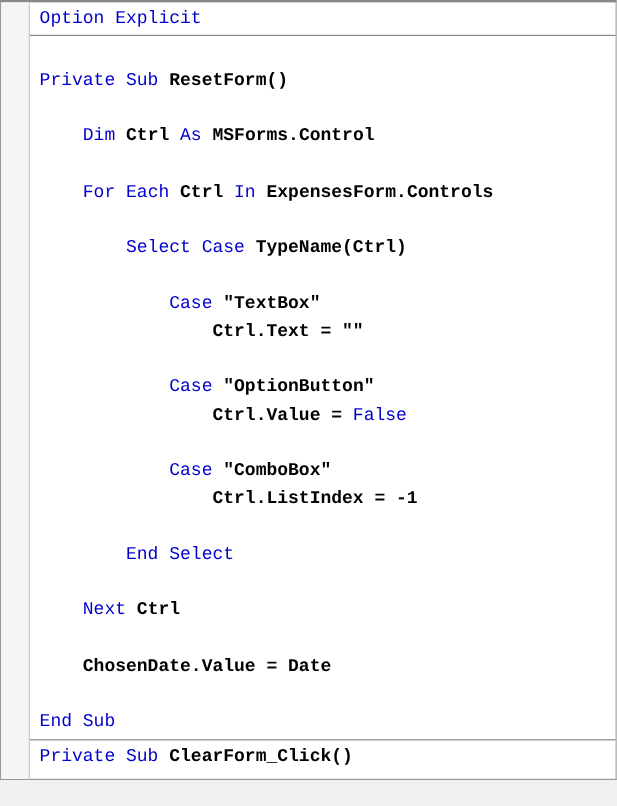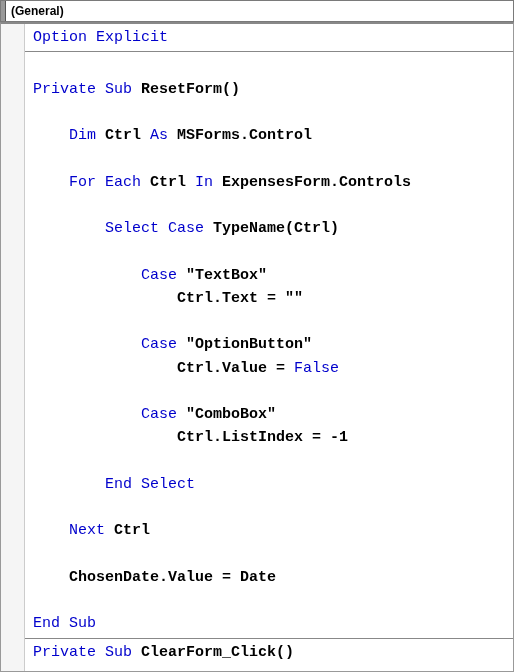--- a/index.html
+++ b/index.html
@@ -77,20 +77,17 @@
       margin-right: 0;
       margin-top: 2px;
       margin-bottom: 2px;
     }
   </style>
 </head>
 <body>
 
 <div class="container">
 
-  <div class="dropdown-bar">
-    <span class="dropdown-text">(General)</span>
-  </div>
   <div class="code-area">
     <div class="gutter"></div>
     <div class="code-content" id="code-content"><div><span class="kw">Option Explicit</span></div><hr class="divider"><div>&nbsp;</div><div><span class="kw">Private Sub</span><span class="txt"> ResetForm()</span></div><div>&nbsp;</div><div><span class="txt">    </span><span class="kw">Dim</span><span class="txt"> Ctrl </span><span class="kw">As</span><span class="txt"> MSForms.Control</span></div><div>&nbsp;</div><div><span class="txt">    </span><span class="kw">For Each</span><span class="txt"> Ctrl </span><span class="kw">In</span><span class="txt"> ExpensesForm.Controls</span></div><div>&nbsp;</div><div><span class="txt">        </span><span class="kw">Select Case</span><span class="txt"> TypeName(Ctrl)</span></div><div>&nbsp;</div><div><span class="txt">            </span><span class="kw">Case</span><span class="txt"> "TextBox"</span></div><div><span class="txt">                Ctrl.Text = ""</span></div><div>&nbsp;</div><div><span class="txt">            </span><span class="kw">Case</span><span class="txt"> "OptionButton"</span></div><div><span class="txt">                Ctrl.Value = </span><span class="kw">False</span></div><div>&nbsp;</div><div><span class="txt">            </span><span class="kw">Case</span><span class="txt"> "ComboBox"</span></div><div><span class="txt">                Ctrl.ListIndex = -1</span></div><div>&nbsp;</div><div><span class="txt">        </span><span class="kw">End Select</span></div><div>&nbsp;</div><div><span class="txt">    </span><span class="kw">Next</span><span class="txt"> Ctrl</span></div><div>&nbsp;</div><div><span class="txt">    ChosenDate.Value = Date</span></div><div>&nbsp;</div><div><span class="kw">End Sub</span></div><hr class="divider"><div><span class="kw">Private Sub</span><span class="txt"> ClearForm_Click()</span></div><div>&nbsp;</div></div>
   </div>
 </div>
 
 </body></html>

